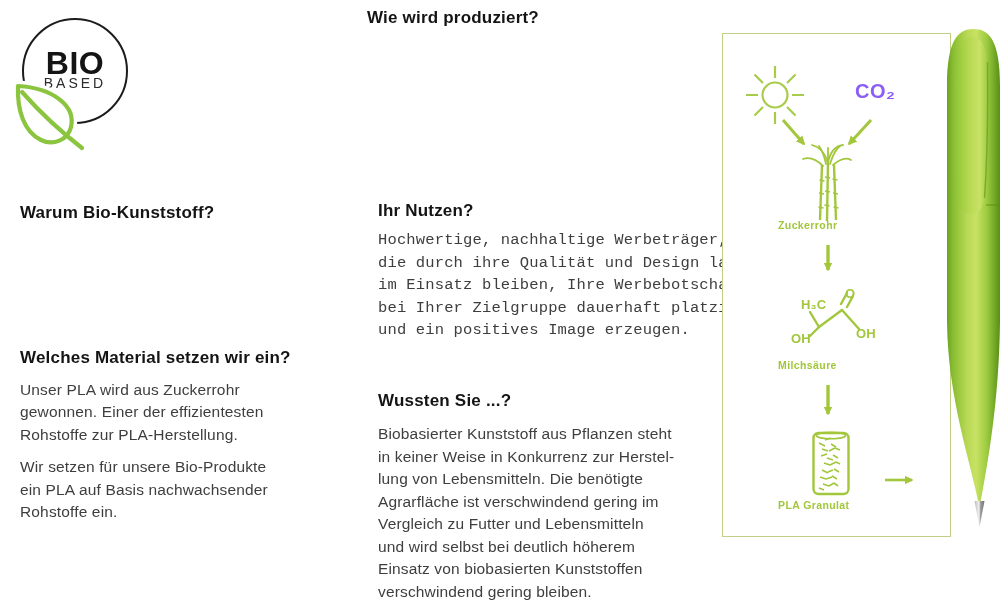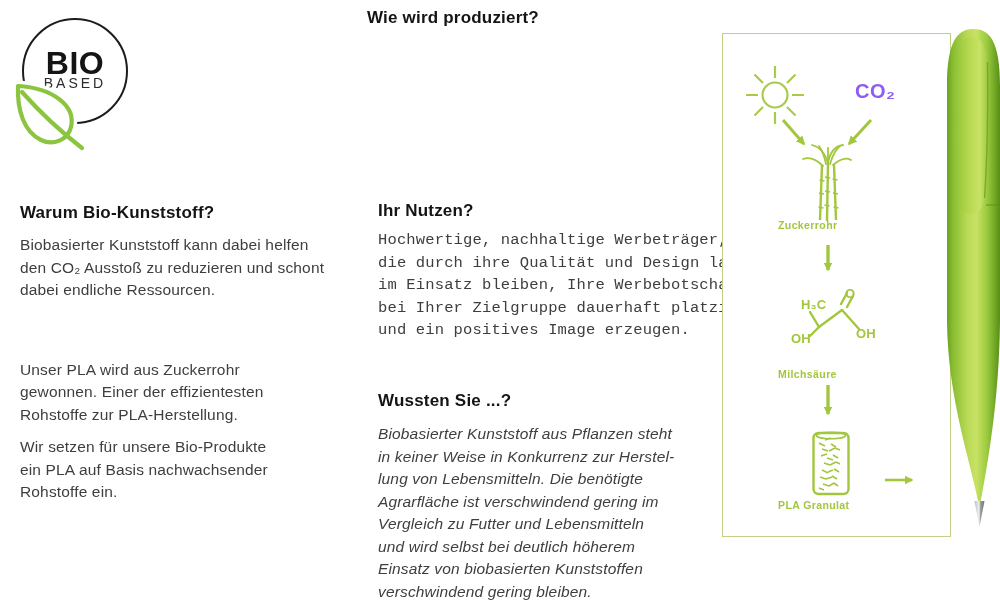--- a/index.html
+++ b/index.html
@@ -50,25 +50,23 @@
   <g fill="none" stroke="#ffffff" stroke-width="11" stroke-linecap="round" stroke-linejoin="round">
     <path d="M10 6 C 45 8, 68 26, 63 47 C 60 60, 45 66, 33 60 C 16 52, 9 30, 10 6 Z"></path>
     <path d="M14 12 C 30 30, 48 48, 74 68"></path>
   </g>
   <path d="M10 6 C 45 8, 68 26, 63 47 C 60 60, 45 66, 33 60 C 16 52, 9 30, 10 6 Z" fill="#ffffff" stroke="#8bc53f" stroke-width="4.2" stroke-linejoin="round"></path>
   <path d="M14 12 C 30 30, 48 48, 74 68" fill="none" stroke="#8bc53f" stroke-width="4.2" stroke-linecap="round"></path>
 </svg>
 
 <div class="abs" style="left:20px;top:203px;width:350px;">
   <div class="heading">Warum Bio-Kunststoff?</div>
-  <div class="body-text" style="margin-top:11px;">Biobasierter Kunststoff kann dabei helfen
-den CO₂ Ausstoß zu reduzieren und schont
-dabei endliche Ressourcen.</div>
 </div>
 <div class="abs" style="left:20px;top:348px;width:350px;">
+  <div class="heading">Welches Material setzen wir ein?</div>
   <div class="body-text" style="margin-top:10.5px;">Unser PLA wird aus Zuckerrohr
 gewonnen. Einer der effizientesten
 Rohstoffe zur PLA-Herstellung.</div>
   <div class="body-text" style="margin-top:10px;">Wir setzen für unsere Bio-Produkte
 ein PLA auf Basis nachwachsender
 Rohstoffe ein.</div>
 </div>
 
 <div class="abs" style="left:367px;top:8px;width:340px;">
   <div class="heading">Wie wird produziert?</div>
@@ -76,21 +74,21 @@
 <div class="abs" style="left:378px;top:201px;width:340px;">
   <div class="heading">Ihr Nutzen?</div>
   <div class="body-text" style="margin-top:8px;font-family:Liberation Mono, monospace;">Hochwertige, nachhaltige Werbeträger,
 die durch ihre Qualität und Design lange
 im Einsatz bleiben, Ihre Werbebotschaft
 bei Ihrer Zielgruppe dauerhaft platzieren
 und ein positives Image erzeugen.</div>
 </div>
 <div class="abs" style="left:378px;top:391px;width:340px;">
   <div class="heading">Wussten Sie ...?</div>
-  <div class="body-text" style="margin-top:12px;font-style:italic;">Biobasierter Kunststoff aus Pflanzen steht
+  <div class="body-text" style="margin-top:12px;">Biobasierter Kunststoff aus Pflanzen steht
 in keiner Weise in Konkurrenz zur Herstel-
 lung von Lebensmitteln. Die benötigte
 Agrarfläche ist verschwindend gering im
 Vergleich zu Futter und Lebensmitteln
 und wird selbst bei deutlich höherem
 Einsatz von biobasierten Kunststoffen
 verschwindend gering bleiben.</div>
 </div>
 
 <div class="abs diagram-box"></div>
@@ -160,21 +158,21 @@
       M101 451 l6 2 M107 453 l5 -3 M97 455 l5 2 M112 450 l4 3"></path>
   </g>
 
   <g>
     <line x1="163" y1="447" x2="190" y2="447" stroke="#a2c73c" stroke-width="2.6" marker-end="url(#ah)"></line>
   </g>
 </svg>
 
 <div class="abs co2-label">CO₂</div>
 <div class="abs diag-label" style="top:219px;">Zuckerrohr</div>
-<div class="abs diag-label" style="top:368px;">Milchsäure</div>
+<div class="abs diag-label" style="top:359px;">Milchsäure</div>
 <div class="abs diag-label" style="top:499px;">PLA Granulat</div>
 <div class="abs chem-label" style="left:781px;top:297px;padding-left:20px;">H₃C</div>
 <div class="abs chem-label" style="left:845px;top:286px;">O</div>
 <div class="abs chem-label" style="left:856px;top:326px;">OH</div>
 <div class="abs chem-label" style="left:791px;top:331px;">OH</div>
 
 <svg class="abs" style="left:938px;top:22px;" width="62" height="512" viewBox="0 0 62 512">
   <defs>
     <linearGradient id="penBody" x1="0" y1="0" x2="1" y2="0">
       <stop offset="0" stop-color="#6ca21f"></stop>

